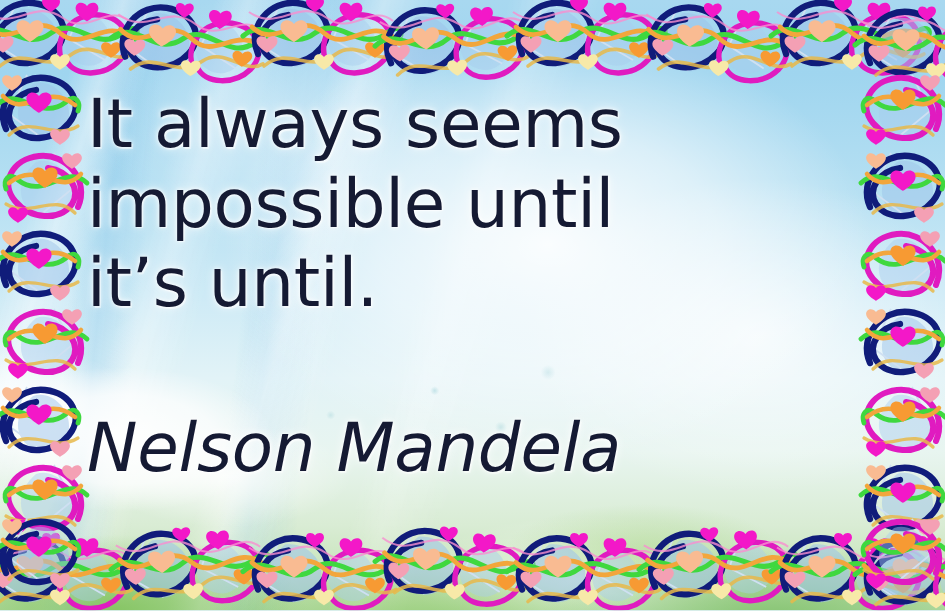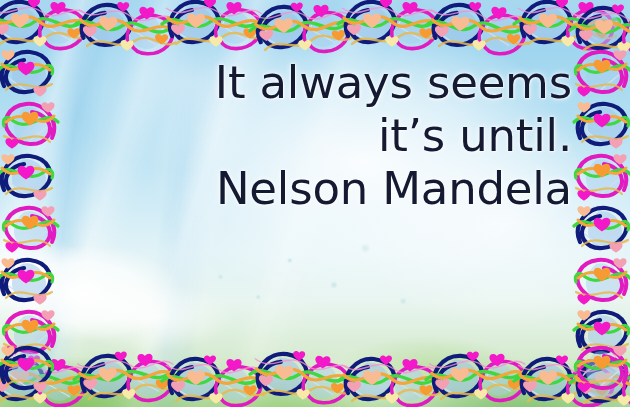--- a/index.html
+++ b/index.html
@@ -84,37 +84,37 @@
       radial-gradient(circle 3px at 41% 73%, rgba(120,190,200,.28) 0%, rgba(120,190,200,0) 100%),
       radial-gradient(circle 5px at 58% 61%, rgba(120,190,200,.22) 0%, rgba(120,190,200,0) 100%),
       radial-gradient(circle 3px at 35% 68%, rgba(120,190,200,.25) 0%, rgba(120,190,200,0) 100%),
       radial-gradient(circle 4px at 64% 74%, rgba(120,190,200,.25) 0%, rgba(120,190,200,0) 100%);
   }
 
   
   .text-wrap{
     position:absolute;
     left:58px;right:58px;top:56px;
-    text-align:right;
+    text-align:left;
     pointer-events:none;
   }
   .quote-line, .attrib-line{
     margin:0;
     font-family:"DejaVu Sans", sans-serif;
     font-size:45px;
     line-height:53px;
     letter-spacing:-0.2px;
     color:#151a33;
     text-shadow:
        0 0 3px rgba(255,255,255,.95),
        0 0 7px rgba(255,255,255,.80),
        1px 1px 0 rgba(255,255,255,.45);
     white-space:nowrap;
   }
-  .attrib-block{}
+  .attrib-block{margin-top:57px;font-style:italic;}
 
   
   .border-svg{
     position:absolute;inset:0;
     width:630px;height:407px;
     pointer-events:none;
   }
 </style>
 </head>
 <body>
@@ -123,20 +123,21 @@
 
   <div class="bg-layer bg-sky"></div>
   <div class="bg-layer bg-rays"></div>
   <div class="bg-layer bg-glow"></div>
   <div class="bg-layer bg-clouds"></div>
   <div class="bg-layer bg-grass"></div>
   <div class="bg-layer bg-speckle"></div>
 
   <div class="text-wrap">
     <p class="quote-line">It always seems</p>
+    <p class="quote-line">impossible until</p>
     <p class="quote-line">it’s until.</p>
     <div class="attrib-block">
       <p class="attrib-line">Nelson Mandela</p>
     </div>
   </div>
 
   <svg class="border-svg" viewBox="0 0 630 407">
     <defs>
 
       <g id="motif">

